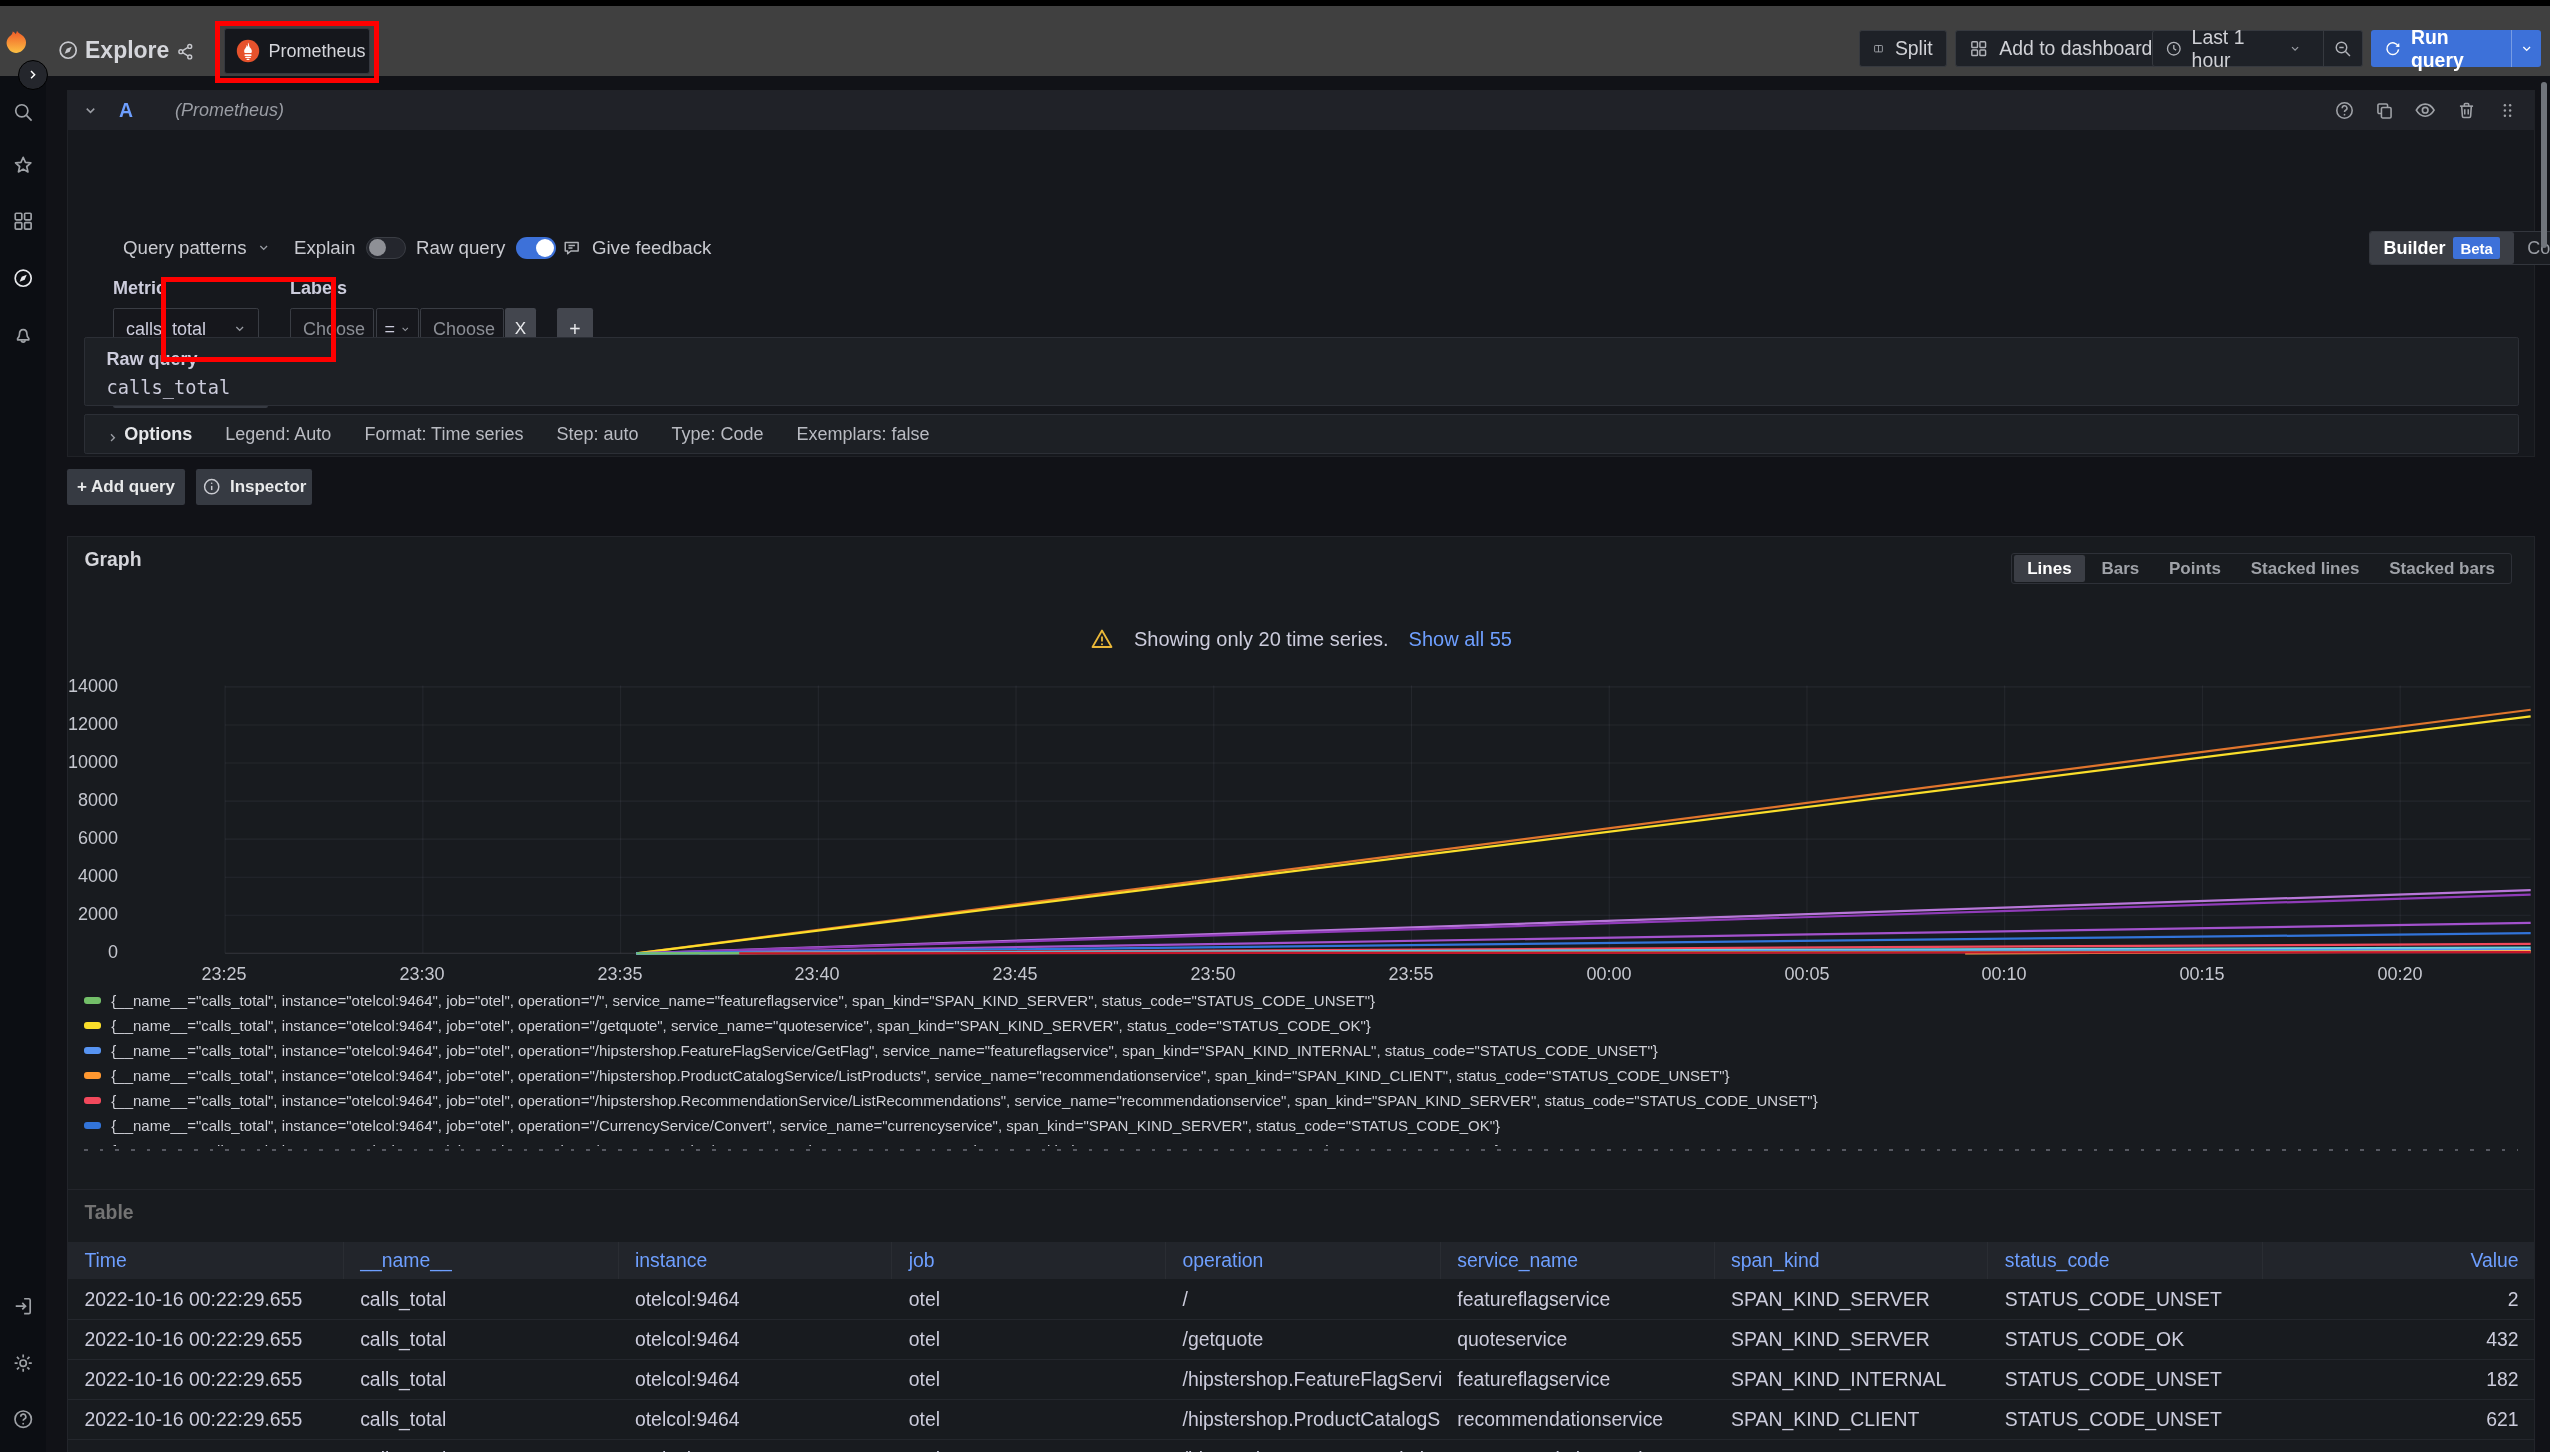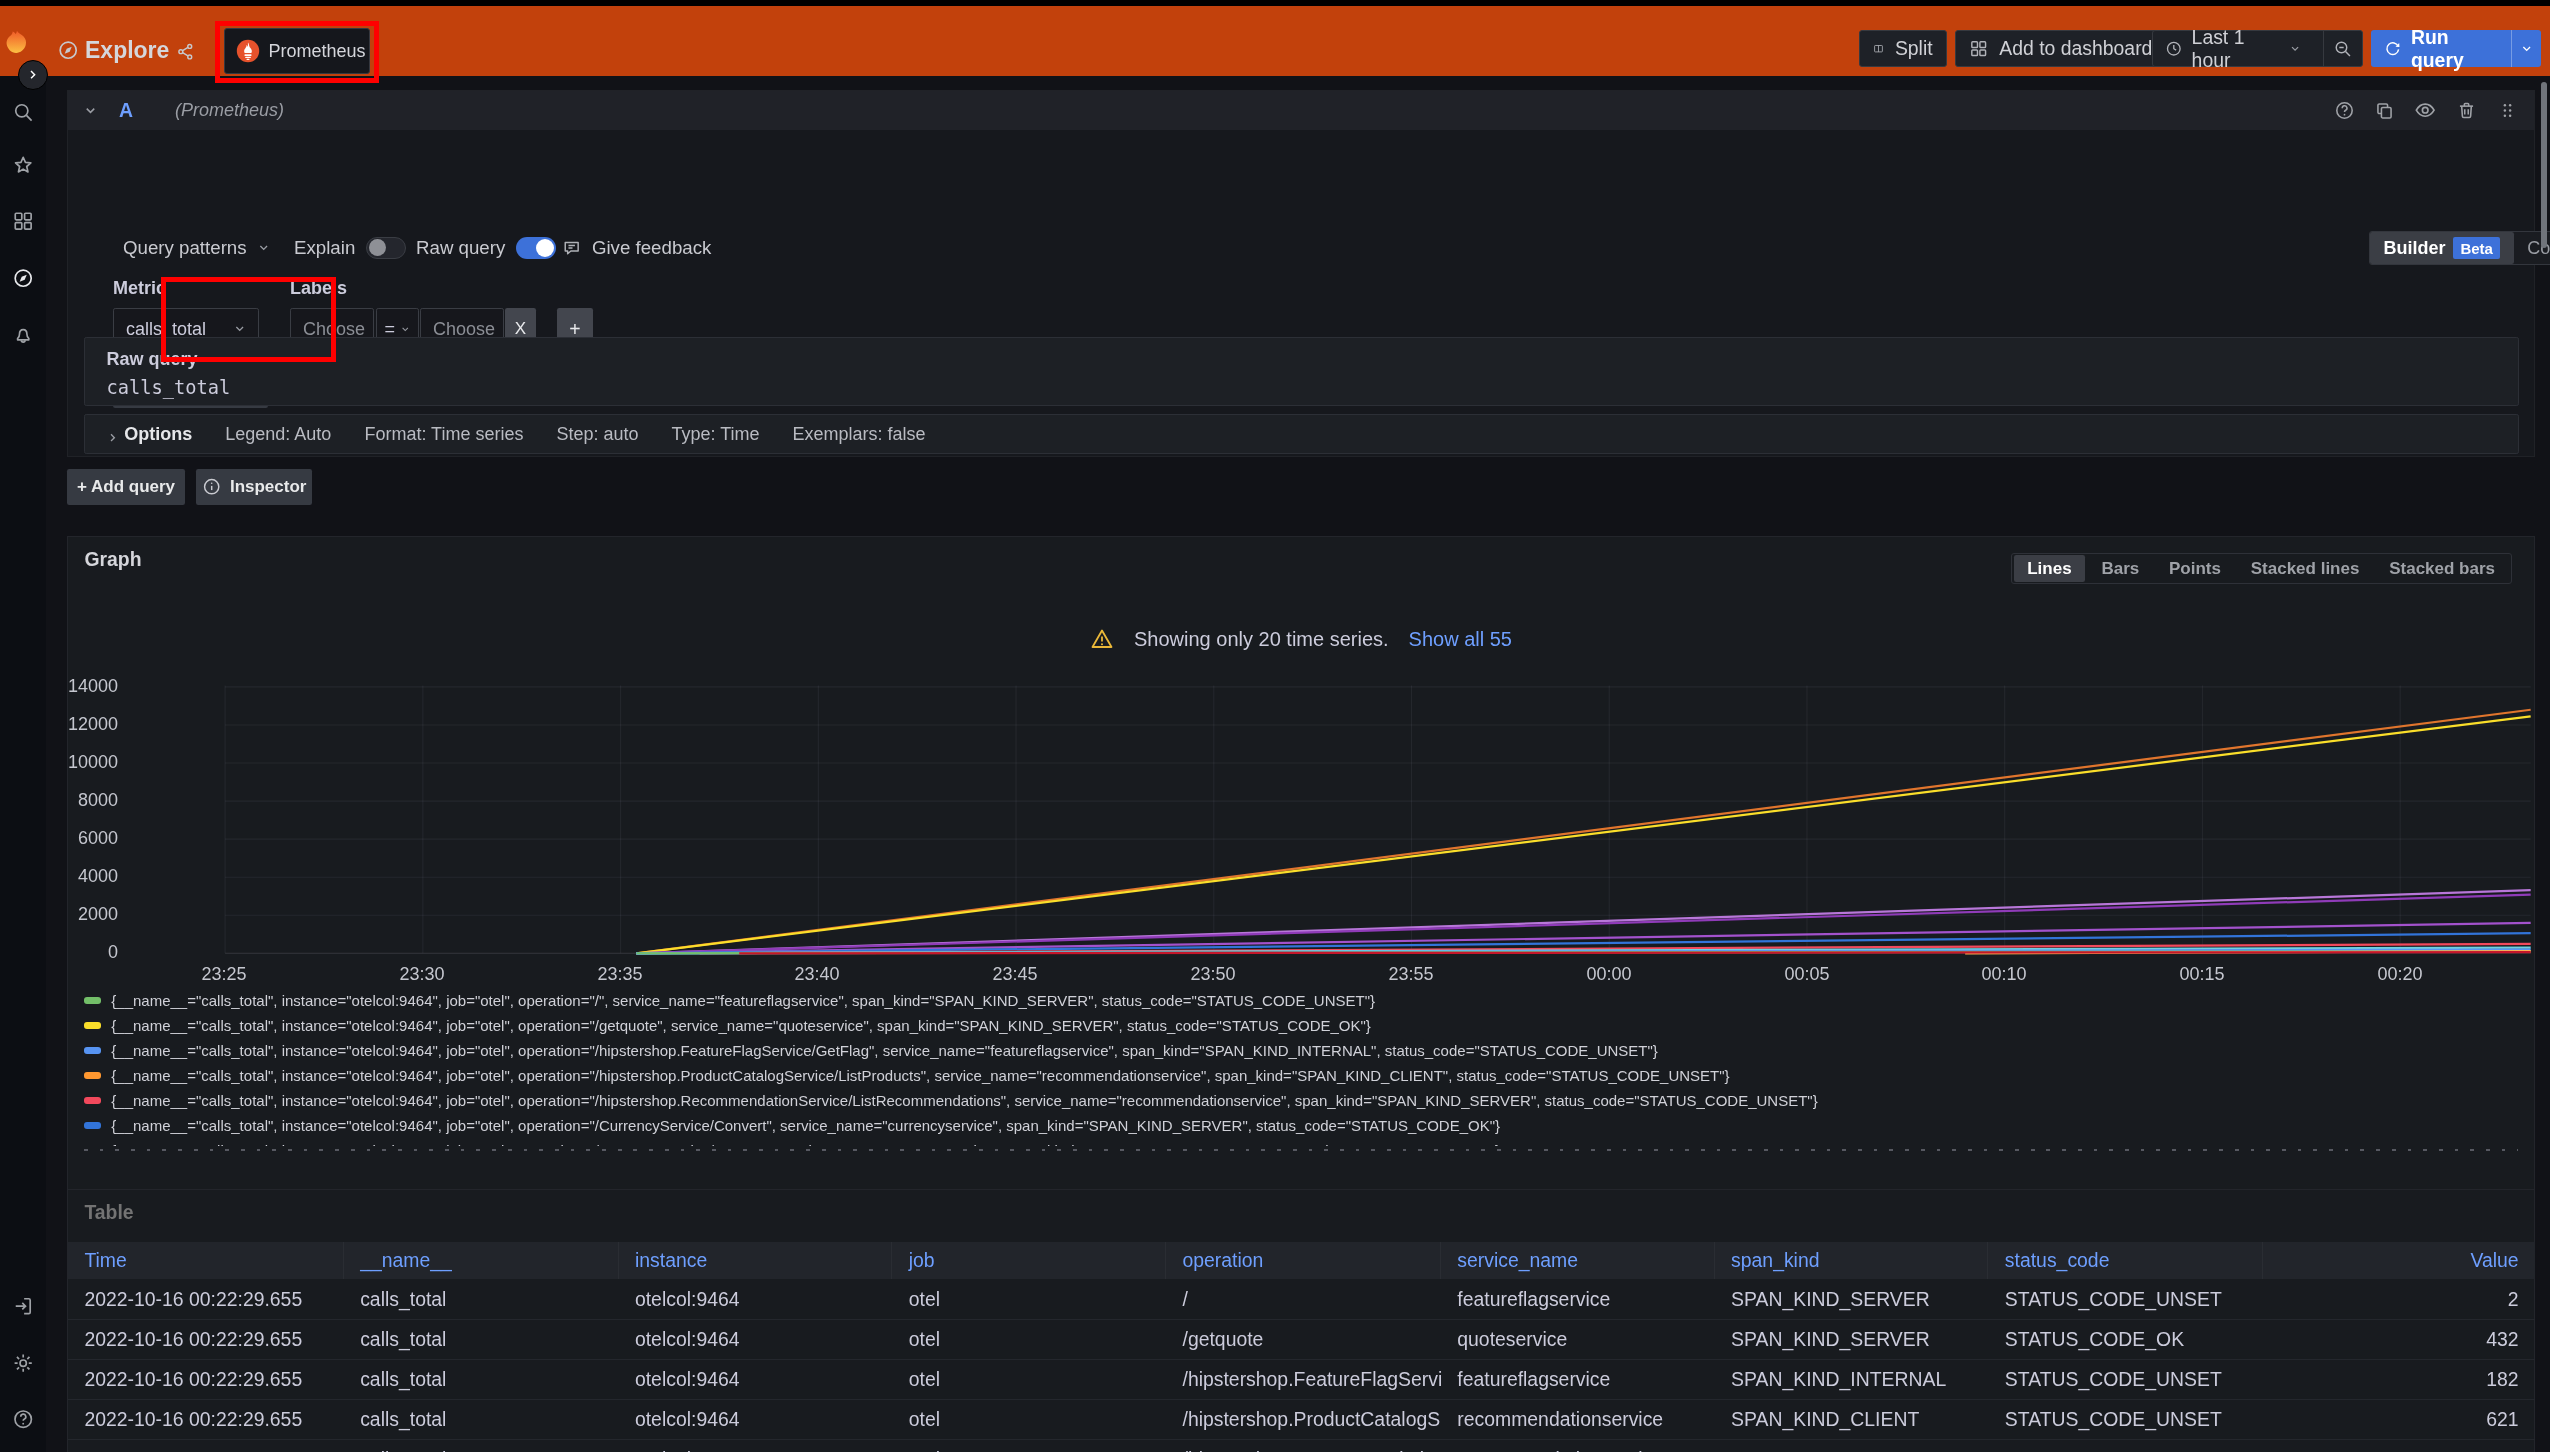--- a/index.html
+++ b/index.html
@@ -4,21 +4,21 @@
 <style>
   * { margin:0; padding:0; box-sizing:border-box; }
   html,body { background:#000; }
   #app { position:relative; width:2550px; height:1453px; background:#111217; overflow:hidden;
          font-family:"Liberation Sans", sans-serif; color:#ccccdc; }
   .abs { position:absolute; }
   svg { display:block; }
 
   
   #topstrip { left:0; top:0; width:2550px; height:6px; background:#000; }
-  #topbar { left:0; top:6px; width:2550px; height:70px; background:#c2410c; }
+  #topbar { left:0; top:6px; width:2550px; height:70px; background:#404040; }
   #sidebar { left:0; top:76px; width:46px; height:1377px; background:#0c0e13; }
   #expand-btn { left:18px; top:60px; width:30px; height:30px; border-radius:50%;
     background:#24262c; border:1.5px solid #000; display:flex; align-items:center; justify-content:center; z-index:30;}
   .side-ic { left:9.7px; width:27px; height:27px; display:flex; align-items:center; justify-content:center; }
 
   #explore-title { left:85px; top:31px; font-size:23px; font-weight:600; color:#d5d6db; }
   #ds-picker { left:224px; top:22.4px; width:146px; height:46px; background:#15171c; border:0.7px solid #35383f;
     border-radius:3px; display:flex; align-items:center; gap:9px; padding:0 10.5px; }
   #ds-picker .lbl { font-size:18px; color:#d5d6db; }
   .red-box { border:5.2px solid #ff0000; pointer-events:none; z-index:40; }
@@ -414,21 +414,21 @@
     <div class="sub-box" id="opt-box">
       <span style="display:flex; align-items:flex-end;">
         <svg width="13.4" height="13.4" viewBox="0 0 24 24" fill="none" stroke="#9a9da4" stroke-width="2.4">
             <path d="M9 6 l6 6 -6 6"></path>
           </svg>
         <span class="opt-title">Options</span>
       </span>
       <span>Legend: Auto</span>
       <span>Format: Time series</span>
       <span>Step: auto</span>
-      <span>Type: Time</span>
+      <span>Type: Code</span>
       <span>Exemplars: false</span>
     </div>
   </div>
 
   <div class="abs gray-btn below-btn" id="add-query-btn">
     <span>+ Add query</span>
   </div>
   <div class="abs gray-btn below-btn" id="inspector-btn">
     <svg width="19.4" height="19.4" viewBox="0 0 24 24" fill="none" stroke="#c9cad0" stroke-width="1.8">
       <circle cx="12" cy="12" r="8.8"></circle>

